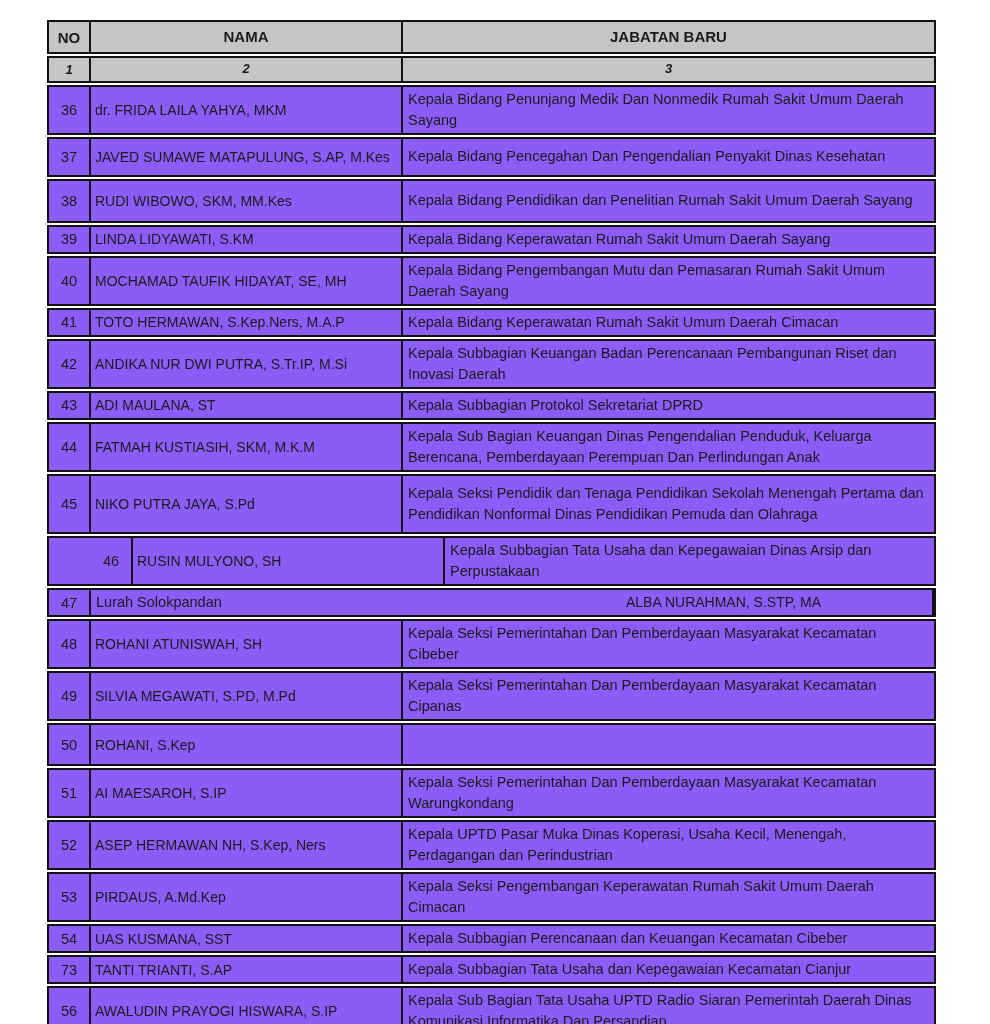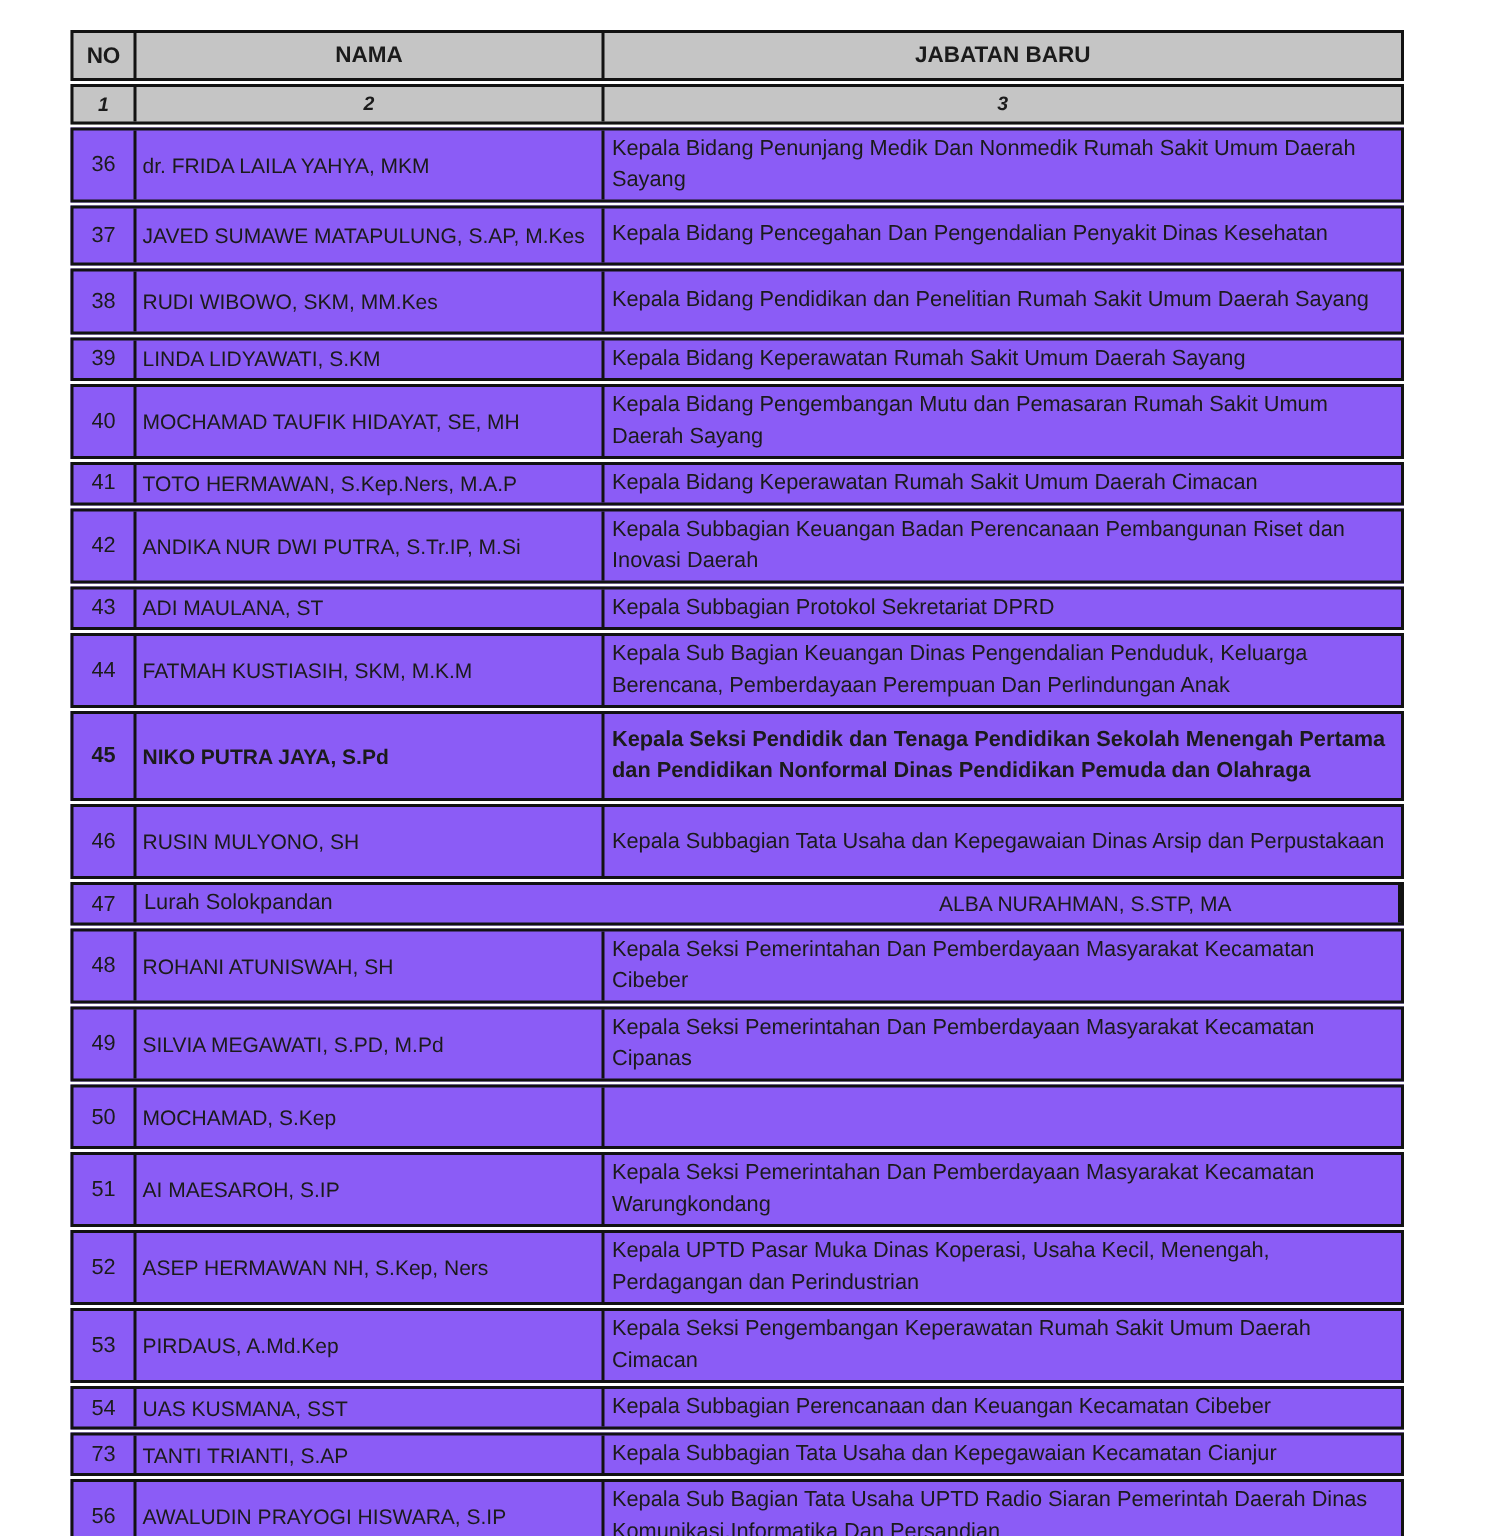--- a/index.html
+++ b/index.html
@@ -142,27 +142,27 @@
     <div class="cell cell-nama">ADI MAULANA, ST</div>
     <div class="cell cell-jabatan">Kepala Subbagian Protokol Sekretariat DPRD</div>
   </div>
 
   <div class="row body-row" style="min-height: 44px;">
     <div class="cell cell-no">44</div>
     <div class="cell cell-nama">FATMAH KUSTIASIH,  SKM, M.K.M</div>
     <div class="cell cell-jabatan">Kepala Sub Bagian Keuangan Dinas Pengendalian Penduduk, Keluarga Berencana, Pemberdayaan Perempuan Dan Perlindungan Anak</div>
   </div>
 
-  <div class="row body-row" style="min-height: 60px; font-weight: bold;">
+  <div class="row body-row" style="min-height: 60px;">
     <div class="cell cell-no">45</div>
     <div class="cell cell-nama">NIKO PUTRA JAYA, S.Pd</div>
     <div class="cell cell-jabatan">Kepala Seksi Pendidik dan Tenaga Pendidikan Sekolah Menengah Pertama dan Pendidikan Nonformal Dinas Pendidikan Pemuda dan Olahraga</div>
   </div>
 
-  <div class="row body-row" style="min-height: 50px;">
+  <div class="row body-row" style="min-height: 50px; padding-left: 42px;">
     <div class="cell cell-no">46</div>
     <div class="cell cell-nama">RUSIN MULYONO, SH</div>
     <div class="cell cell-jabatan">Kepala Subbagian Tata Usaha dan Kepegawaian Dinas Arsip dan Perpustakaan</div>
   </div>
 
   <div class="row body-row" style="min-height: 25px;">
     <div class="cell cell-no">47</div>
     <div class="cell cell-jabatan">Lurah Solokpandan</div>
     <div class="cell cell-nama">ALBA NURAHMAN, S.STP, MA</div>
   </div>
@@ -174,21 +174,21 @@
   </div>
 
   <div class="row body-row" style="min-height: 43px;">
     <div class="cell cell-no">49</div>
     <div class="cell cell-nama">SILVIA MEGAWATI, S.PD, M.Pd</div>
     <div class="cell cell-jabatan">Kepala Seksi Pemerintahan Dan Pemberdayaan Masyarakat Kecamatan Cipanas</div>
   </div>
 
   <div class="row body-row" style="min-height: 43px;">
     <div class="cell cell-no">50</div>
-    <div class="cell cell-nama">MOCHAMAD, S.Kep</div>
+    <div class="cell cell-nama">ROHANI, S.Kep</div>
   </div>
 
   <div class="row body-row" style="min-height: 42px;">
     <div class="cell cell-no">51</div>
     <div class="cell cell-nama">AI MAESAROH, S.IP</div>
     <div class="cell cell-jabatan">Kepala Seksi Pemerintahan Dan Pemberdayaan Masyarakat Kecamatan Warungkondang</div>
   </div>
 
   <div class="row body-row" style="min-height: 40px;">
     <div class="cell cell-no">52</div>

